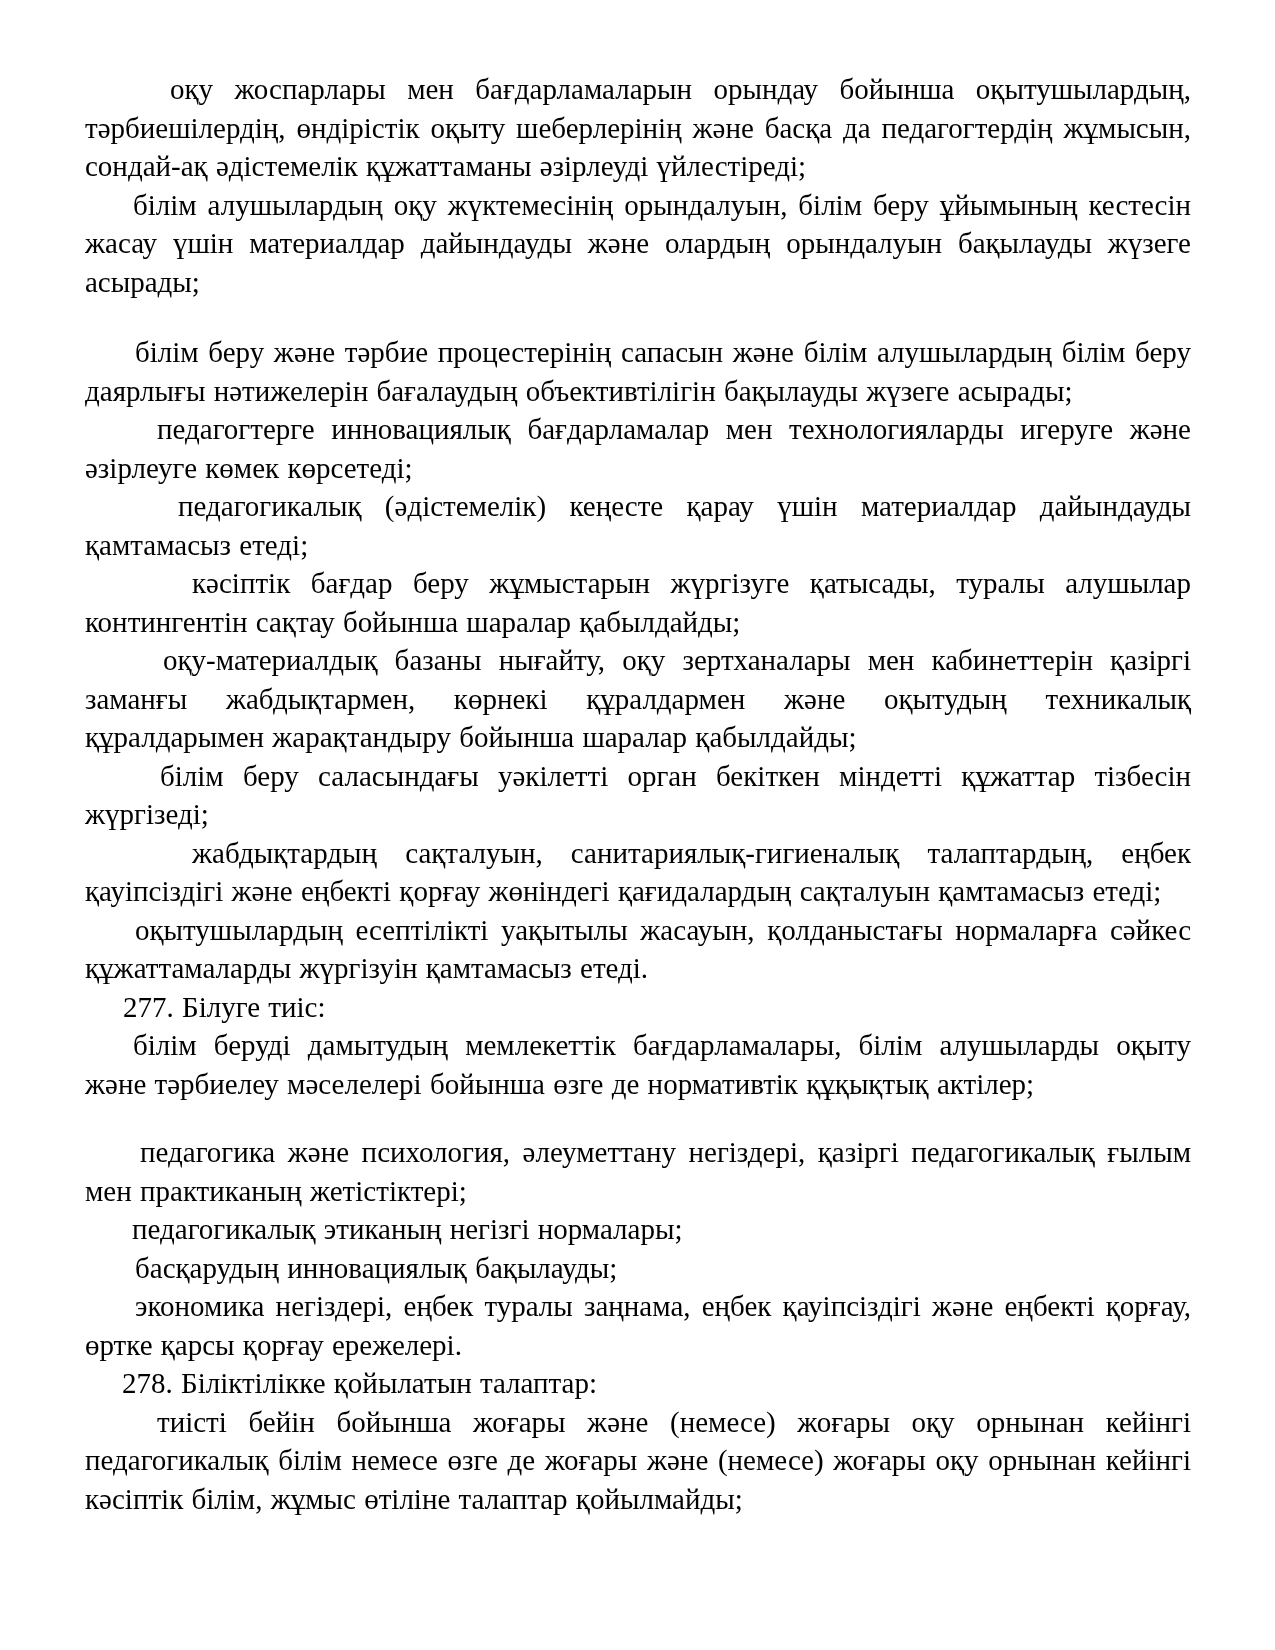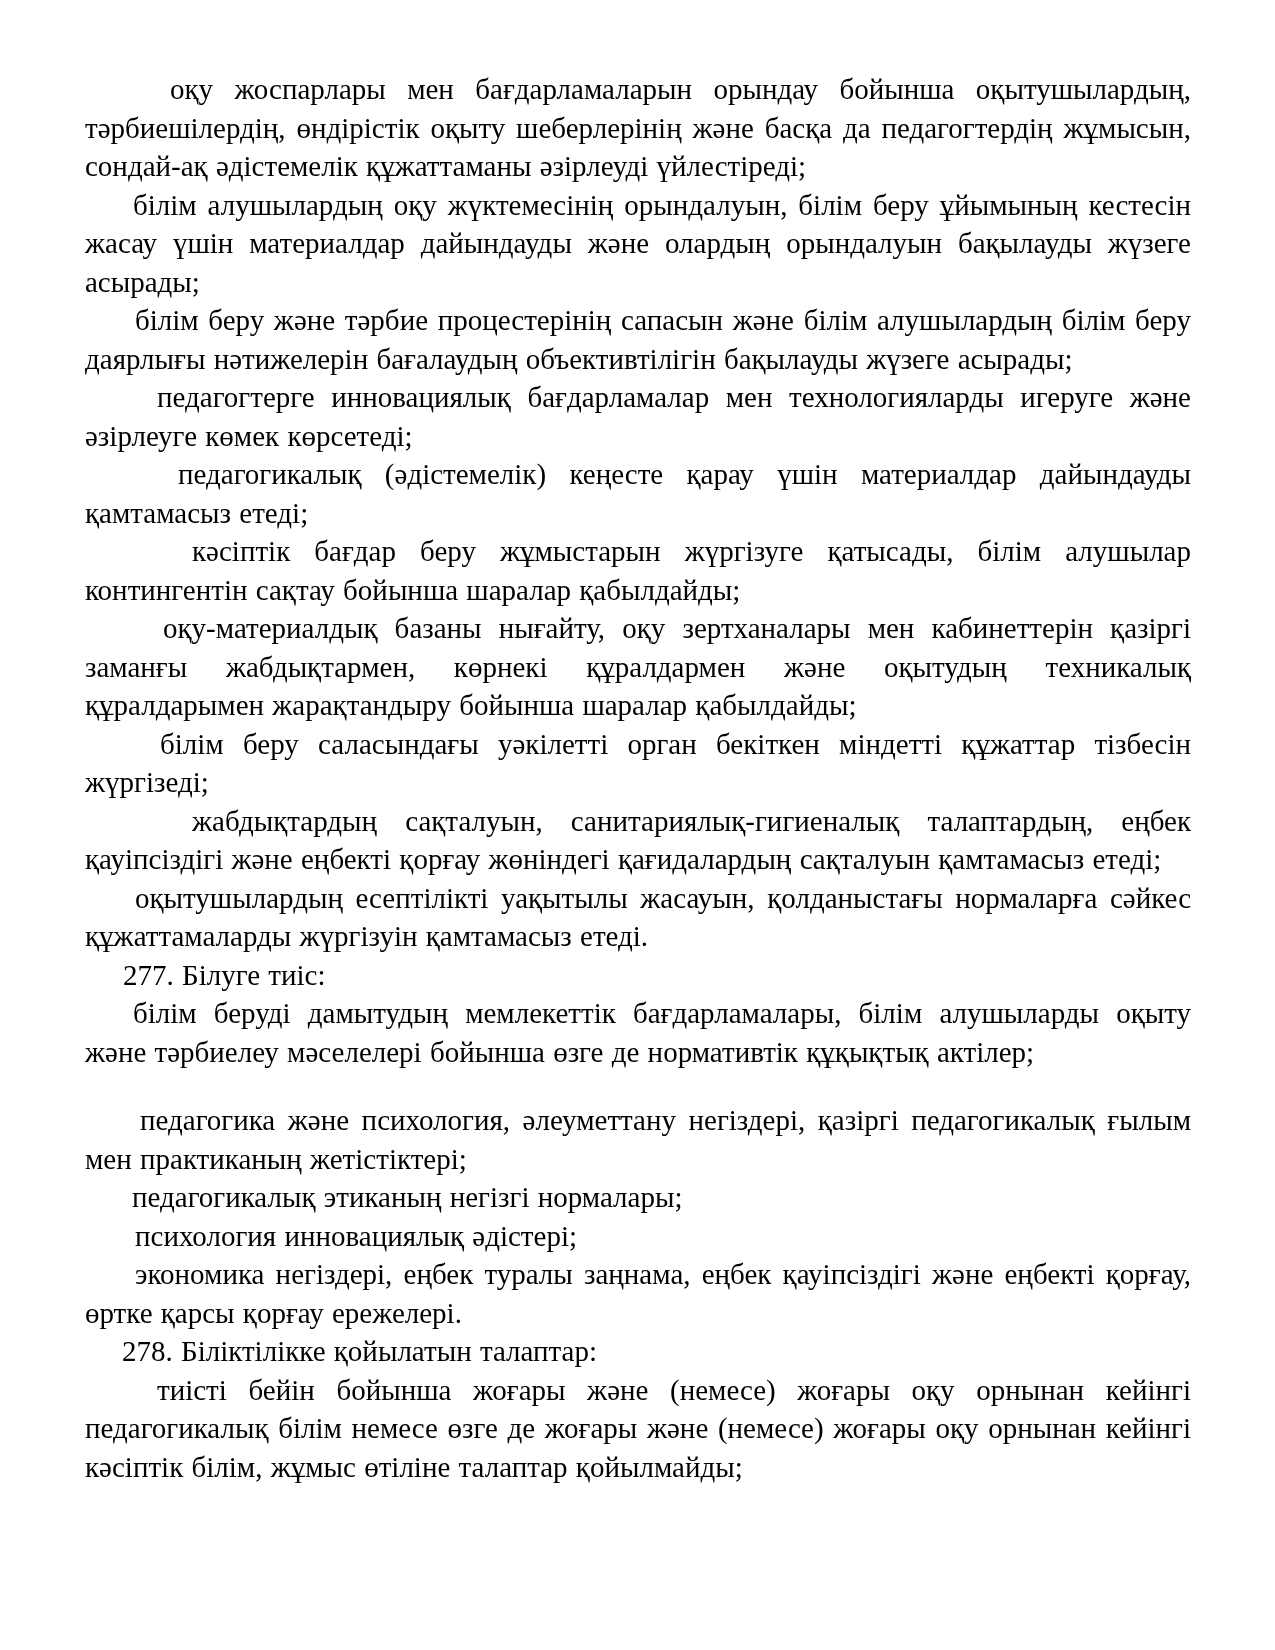--- a/index.html
+++ b/index.html
@@ -31,30 +31,30 @@
     padding: 0;
   }
 </style>
 </head>
 <body>
 
 <div class="page">
   <div class="doc" id="doc-body">
       <p style="text-indent: 85px;">оқу жоспарлары мен бағдарламаларын орындау бойынша оқытушылардың, тәрбиешілердің, өндірістік оқыту шеберлерінің және басқа да педагогтердің жұмысын, сондай-ақ әдістемелік құжаттаманы әзірлеуді үйлестіреді;</p>
       <p style="text-indent: 48px;">білім алушылардың оқу жүктемесінің орындалуын, білім беру ұйымының кестесін жасау үшін материалдар дайындауды және олардың орындалуын бақылауды жүзеге асырады;</p>
-      <p style="text-indent: 50px;">білім беру және тәрбие процестерінің сапасын және білім алушылардың білім беру даярлығы нәтижелерін бағалаудың объективтілігін бақылауды жүзеге асырады;</p>
+      <p style="text-indent: 50px; margin-top: 32px;">білім беру және тәрбие процестерінің сапасын және білім алушылардың білім беру даярлығы нәтижелерін бағалаудың объективтілігін бақылауды жүзеге асырады;</p>
       <p style="text-indent: 72px;">педагогтерге инновациялық бағдарламалар мен технологияларды игеруге және әзірлеуге көмек көрсетеді;</p>
       <p style="text-indent: 93px;">педагогикалық (әдістемелік) кеңесте қарау үшін материалдар дайындауды қамтамасыз етеді;</p>
-      <p style="text-indent: 107px;">кәсіптік бағдар беру жұмыстарын жүргізуге қатысады, білім алушылар контингентін сақтау бойынша шаралар қабылдайды;</p>
+      <p style="text-indent: 107px;">кәсіптік бағдар беру жұмыстарын жүргізуге қатысады, туралы алушылар контингентін сақтау бойынша шаралар қабылдайды;</p>
       <p style="text-indent: 78px;">оқу-материалдық базаны нығайту, оқу зертханалары мен кабинеттерін қазіргі заманғы жабдықтармен, көрнекі құралдармен және оқытудың техникалық құралдарымен жарақтандыру бойынша шаралар қабылдайды;</p>
       <p style="text-indent: 75px;">білім беру саласындағы уәкілетті орган бекіткен міндетті құжаттар тізбесін жүргізеді;</p>
       <p style="text-indent: 107px;">жабдықтардың сақталуын, санитариялық-гигиеналық талаптардың, еңбек қауіпсіздігі және еңбекті қорғау жөніндегі қағидалардың сақталуын қамтамасыз етеді;</p>
       <p style="text-indent: 50px;">оқытушылардың есептілікті уақытылы жасауын, қолданыстағы нормаларға сәйкес құжаттамаларды жүргізуін қамтамасыз етеді.</p>
       <p style="text-indent: 38px;">277. Білуге тиіс:</p>
       <p style="text-indent: 48px;">білім беруді дамытудың мемлекеттік бағдарламалары, білім алушыларды оқыту және тәрбиелеу мәселелері бойынша өзге де нормативтік құқықтық актілер;</p>
       <p style="text-indent: 55px; margin-top: 30px;">педагогика және психология, әлеуметтану негіздері, қазіргі педагогикалық ғылым мен практиканың жетістіктері;</p>
       <p style="text-indent: 47px; font-family: Liberation Serif, serif;">педагогикалық этиканың негізгі нормалары;</p>
-      <p style="text-indent: 50px;">психология инновациялық әдістері;</p>
+      <p style="text-indent: 50px;">басқарудың инновациялық бақылауды;</p>
       <p style="text-indent: 50px;">экономика негіздері, еңбек туралы заңнама, еңбек қауіпсіздігі және еңбекті қорғау, өртке қарсы қорғау ережелері.</p>
       <p style="text-indent: 37px;">278. Біліктілікке қойылатын талаптар:</p>
       <p style="text-indent: 72px;">тиісті бейін бойынша жоғары және (немесе) жоғары оқу орнынан кейінгі педагогикалық білім немесе өзге де жоғары және (немесе) жоғары оқу орнынан кейінгі кәсіптік білім, жұмыс өтіліне талаптар қойылмайды;</p>
     </div>
 </div>
 
 </body></html>

